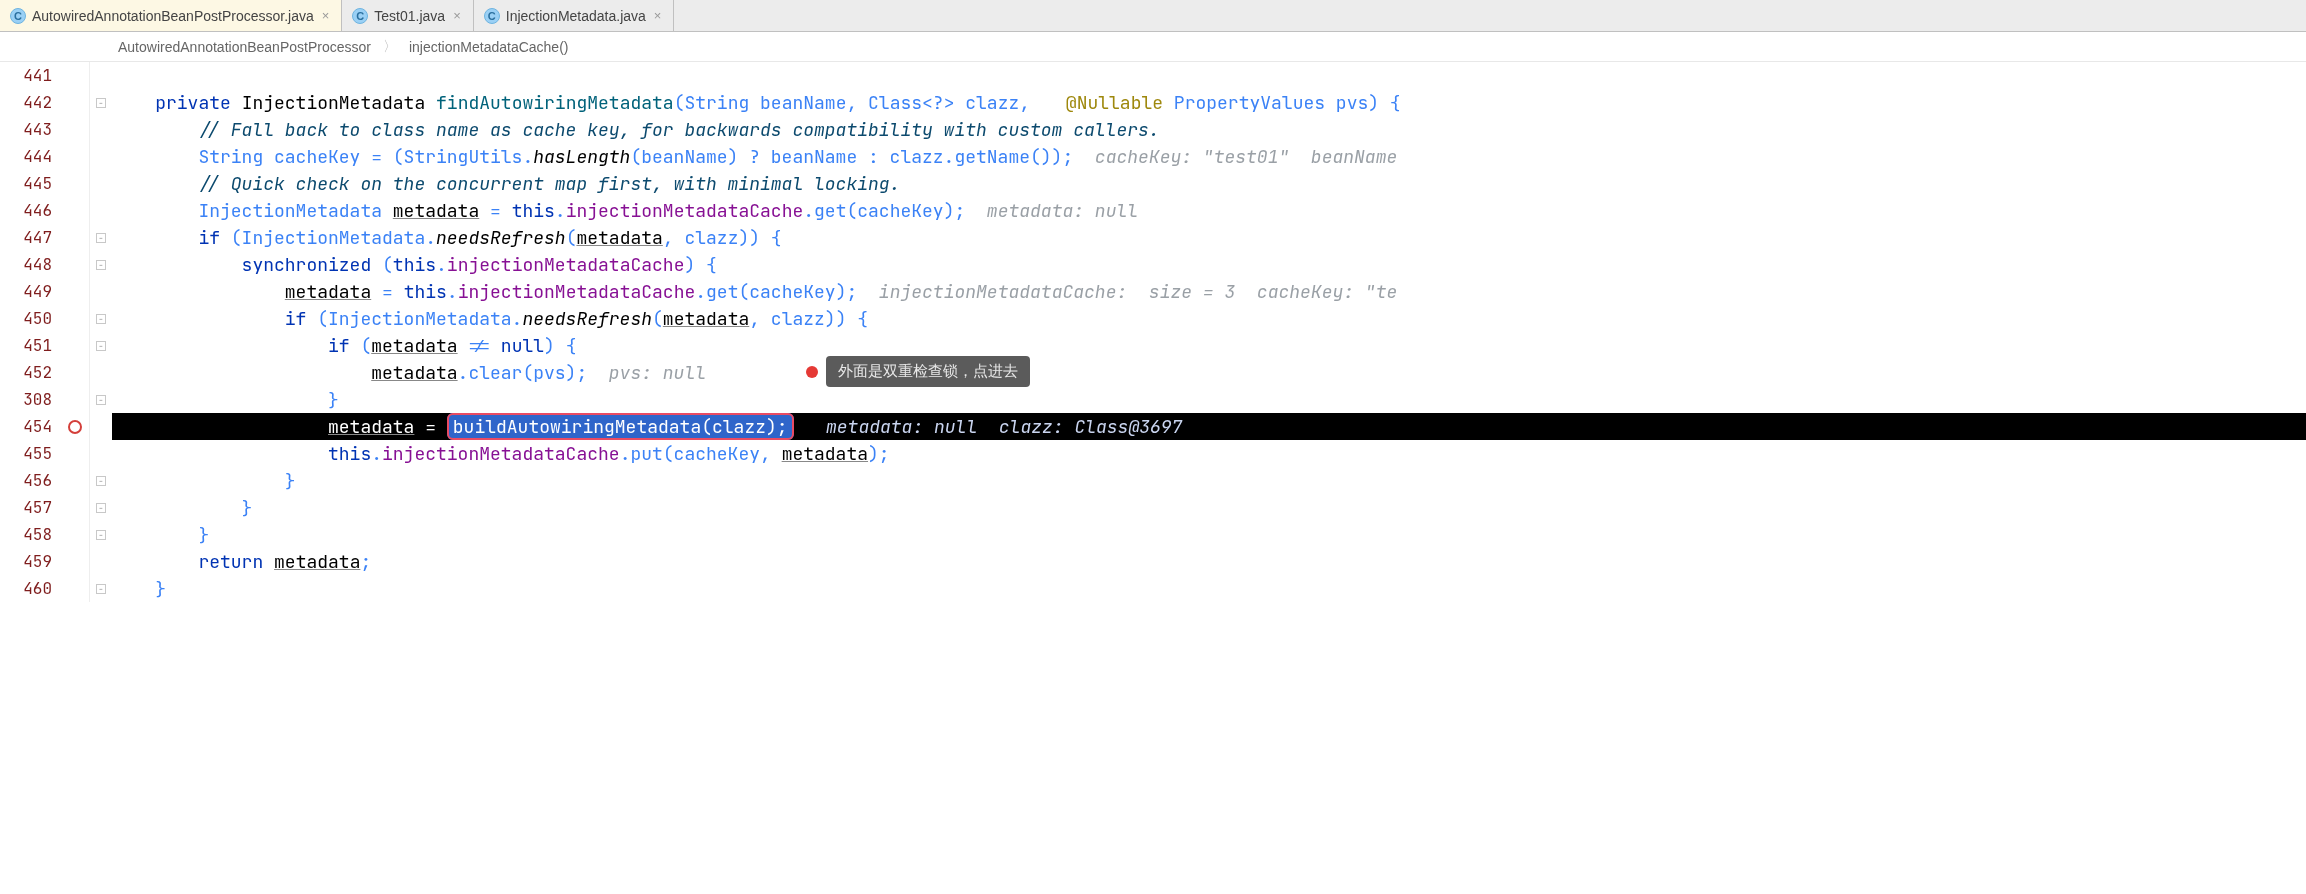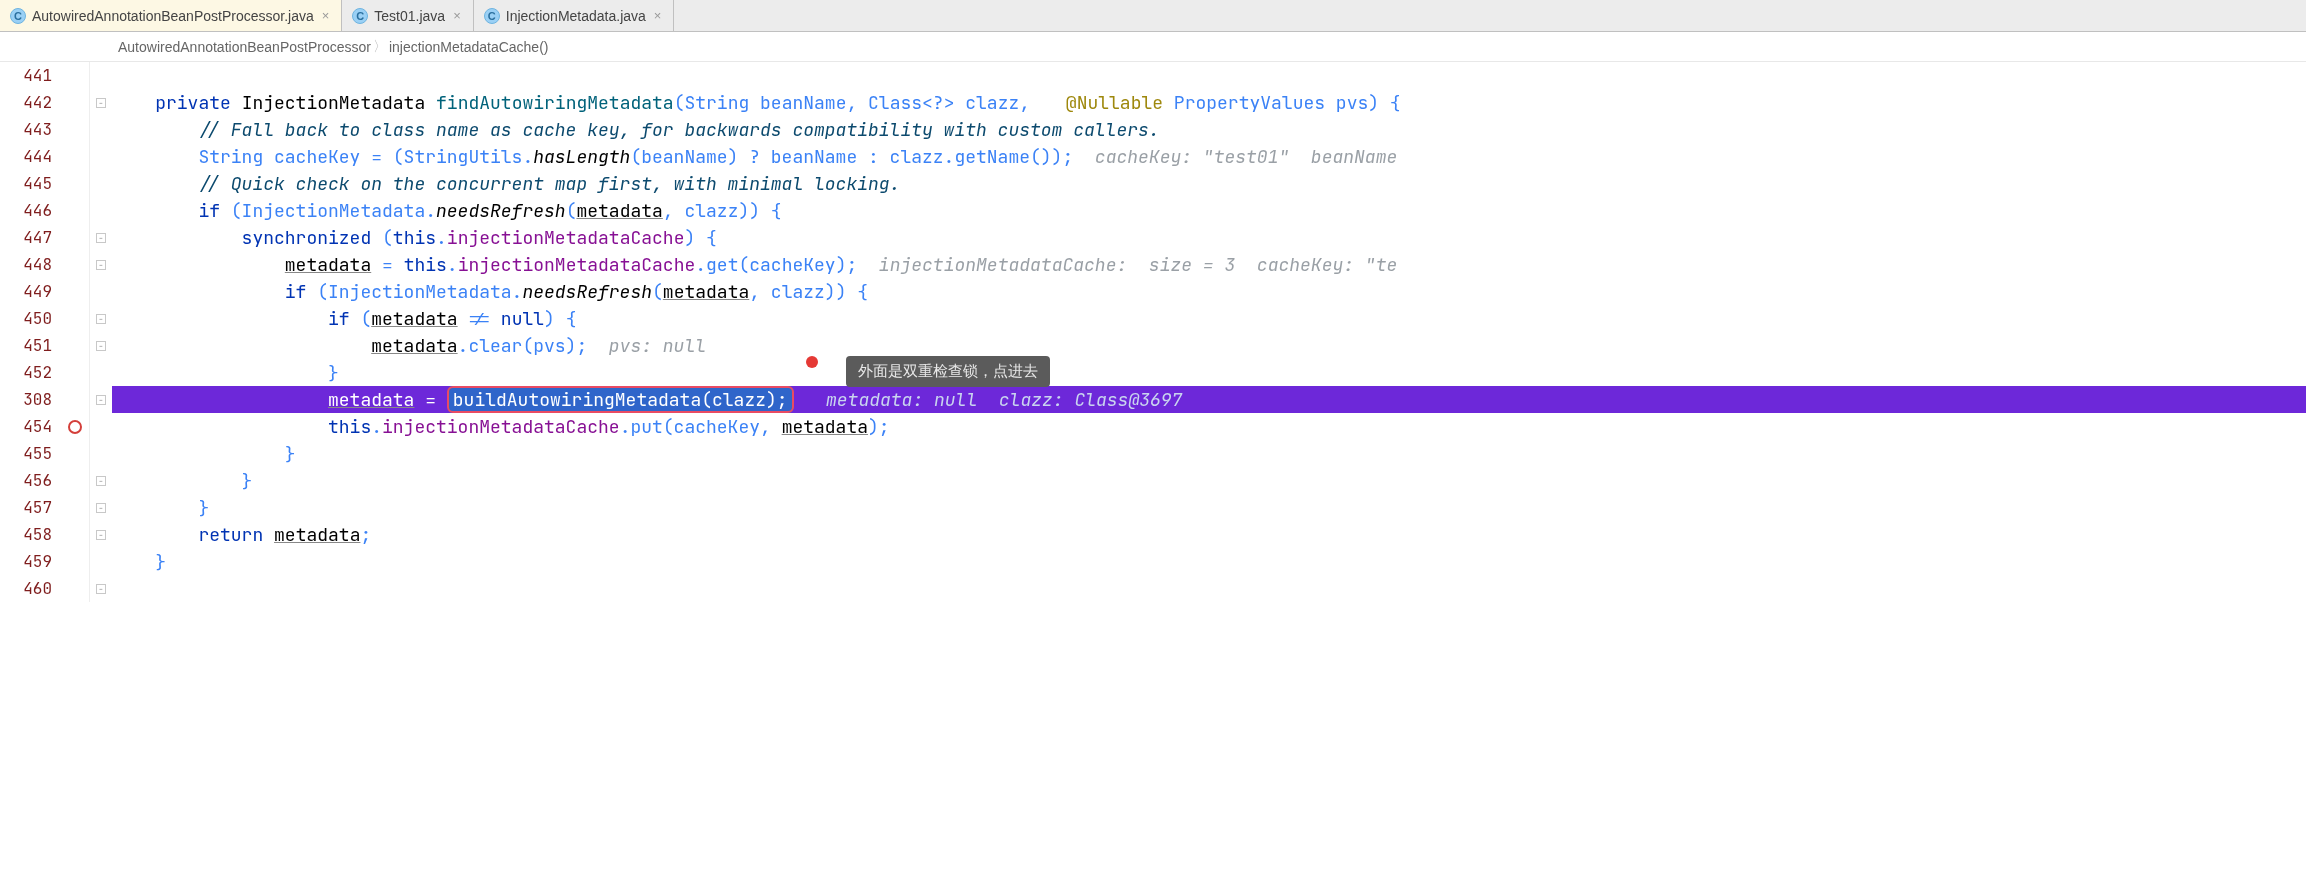--- a/index.html
+++ b/index.html
@@ -38,21 +38,21 @@
   border: 1px solid #6fb4e0;
 }
 .breadcrumb {
   display: flex;
   align-items: center;
   height: 30px;
   font-family: -apple-system, "Segoe UI", Arial, sans-serif;
   font-size: 14px;
   color: #666;
   padding-left: 118px;
-  gap: 2px;
+  gap: 12px;
   border-bottom: 1px solid #e8e8e8;
 }
 .breadcrumb .sep { color: #bbb; }
 .editor {
   display: flex;
   height: calc(100% - 62px);
 }
 .gutter {
   width: 60px;
   text-align: right;
@@ -76,21 +76,21 @@
   width: 22px;
   background: #fff;
 }
 .fold-col .fc { height:27px; display:flex; align-items:center; justify-content:center; }
 .fold-mark {
   width:10px; height:10px; border:1px solid #c8c8c8; background:#fff; font-size:9px; line-height:8px; text-align:center; color:#999;
 }
 .code-area { flex: 1; position: relative; }
 .line { height: 27px; line-height: 27px; white-space: pre; }
 .line.current {
-  background: #6d28d9;
+  background: #000000;
   color: #ffffff;
 }
 .kw { color: #0033b3; font-weight: normal; }
 .type { color: #000000; }
 .method-decl { color: #00627a; }
 .comment { color: #0c4a6e; font-style: italic; }
 .anno { color: #9e880d; margin-left: 25px; }
 .static-m { color: #000000; font-style: italic; }
 .field { color: #871094; }
 .var-u { text-decoration: underline; text-decoration-color: #888; }
@@ -102,22 +102,22 @@
 .line.current .var-u { color: #fff; }
 .call-highlight {
   border: 2px solid #e94b63;
   border-radius: 6px;
   padding: 0 4px;
   background: #2f65ca;
 }
 .tooltip-wrap {
   position: absolute;
   display: flex;
-  align-items: flex-start;
-  gap: 28px;
+  align-items: center;
+  gap: 8px;
 }
 .red-dot {
   width: 12px; height: 12px; background: #e53935; border-radius: 50%;
 }
 .tooltip {
   background: #5b5b5b;
   color: #e8e8e8;
   font-family: -apple-system, "Segoe UI", Arial, sans-serif;
   font-size: 15px;
   padding: 6px 12px;
@@ -248,20 +248,21 @@
     <div class="line"></div>
 
     <div class="line"><span class="plain">    </span><span class="kw">private</span><span class="plain"> </span><span class="type">InjectionMetadata</span><span class="plain"> </span><span class="method-decl">findAutowiringMetadata</span><span class="plain">(String beanName, Class&lt;?&gt; clazz, </span><span class="anno">@Nullable</span><span class="plain"> PropertyValues pvs) {</span></div>
 
     <div class="line"><span class="plain">        </span><span class="comment">// Fall back to class name as cache key, for backwards compatibility with custom callers.</span></div>
 
     <div class="line"><span class="plain">        </span><span class="plain">String cacheKey = (StringUtils.</span><span class="static-m">hasLength</span><span class="plain">(beanName) ? beanName : clazz.getName());</span><span class="hint">  cacheKey: "test01"  beanName</span></div>
 
     <div class="line"><span class="plain">        </span><span class="comment">// Quick check on the concurrent map first, with minimal locking.</span></div>
 
+    <div class="line"><span class="plain">        </span><span class="plain">InjectionMetadata </span><span class="var-u">metadata</span><span class="plain"> = </span><span class="kw">this</span><span class="plain">.</span><span class="field">injectionMetadataCache</span><span class="plain">.get(cacheKey);</span><span class="hint">  metadata: null</span></div>
 
     <div class="line"><span class="plain">        </span><span class="kw">if</span><span class="plain"> (InjectionMetadata.</span><span class="static-m">needsRefresh</span><span class="plain">(</span><span class="var-u">metadata</span><span class="plain">, clazz)) {</span></div>
 
     <div class="line"><span class="plain">            </span><span class="kw">synchronized</span><span class="plain"> (</span><span class="kw">this</span><span class="plain">.</span><span class="field">injectionMetadataCache</span><span class="plain">) {</span></div>
 
     <div class="line"><span class="plain">                </span><span class="var-u">metadata</span><span class="plain"> = </span><span class="kw">this</span><span class="plain">.</span><span class="field">injectionMetadataCache</span><span class="plain">.get(cacheKey);</span><span class="hint">  injectionMetadataCache:  size = 3  cacheKey: "te</span></div>
 
     <div class="line"><span class="plain">                </span><span class="kw">if</span><span class="plain"> (InjectionMetadata.</span><span class="static-m">needsRefresh</span><span class="plain">(</span><span class="var-u">metadata</span><span class="plain">, clazz)) {</span></div>
 
     <div class="line"><span class="plain">                    </span><span class="kw">if</span><span class="plain"> (</span><span class="var-u">metadata</span><span class="plain"> != </span><span class="kw">null</span><span class="plain">) {</span></div>

